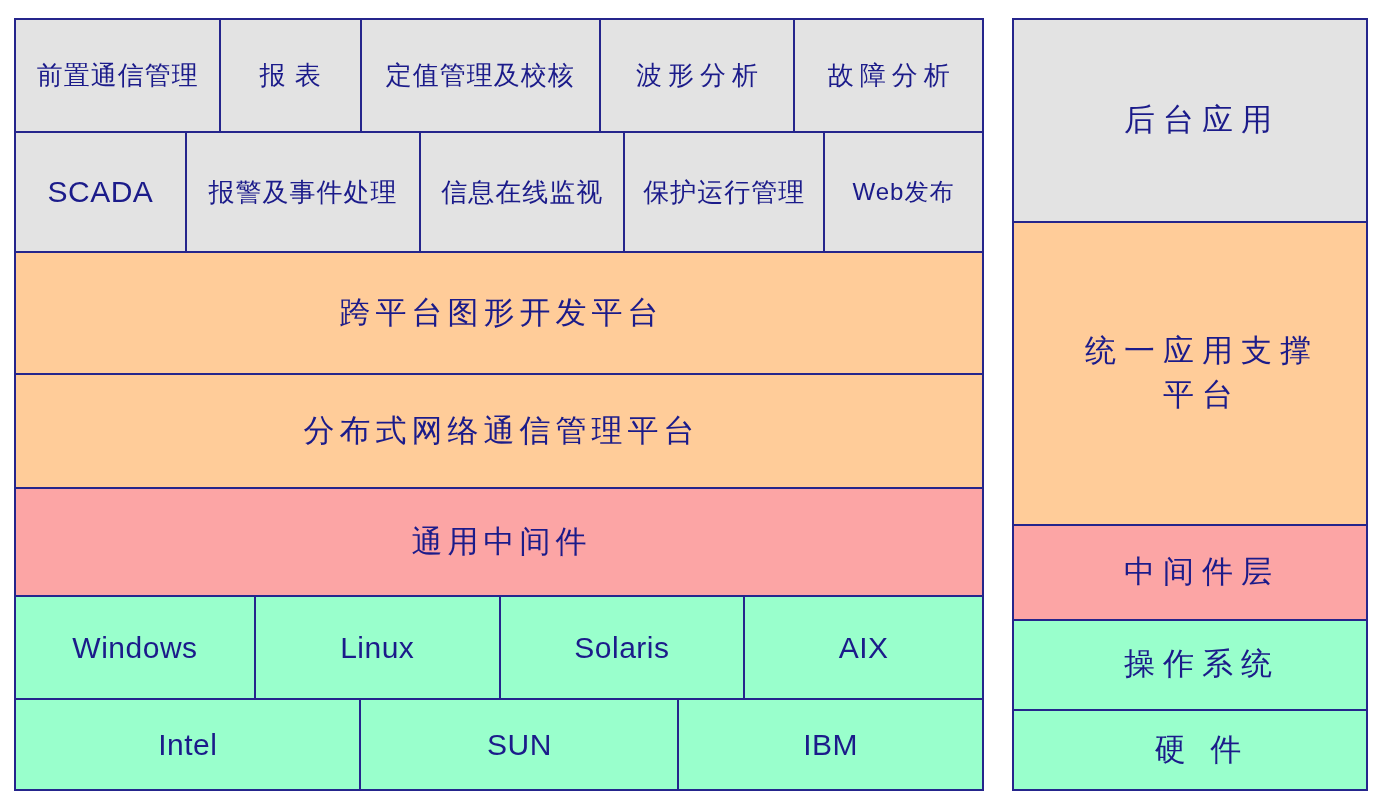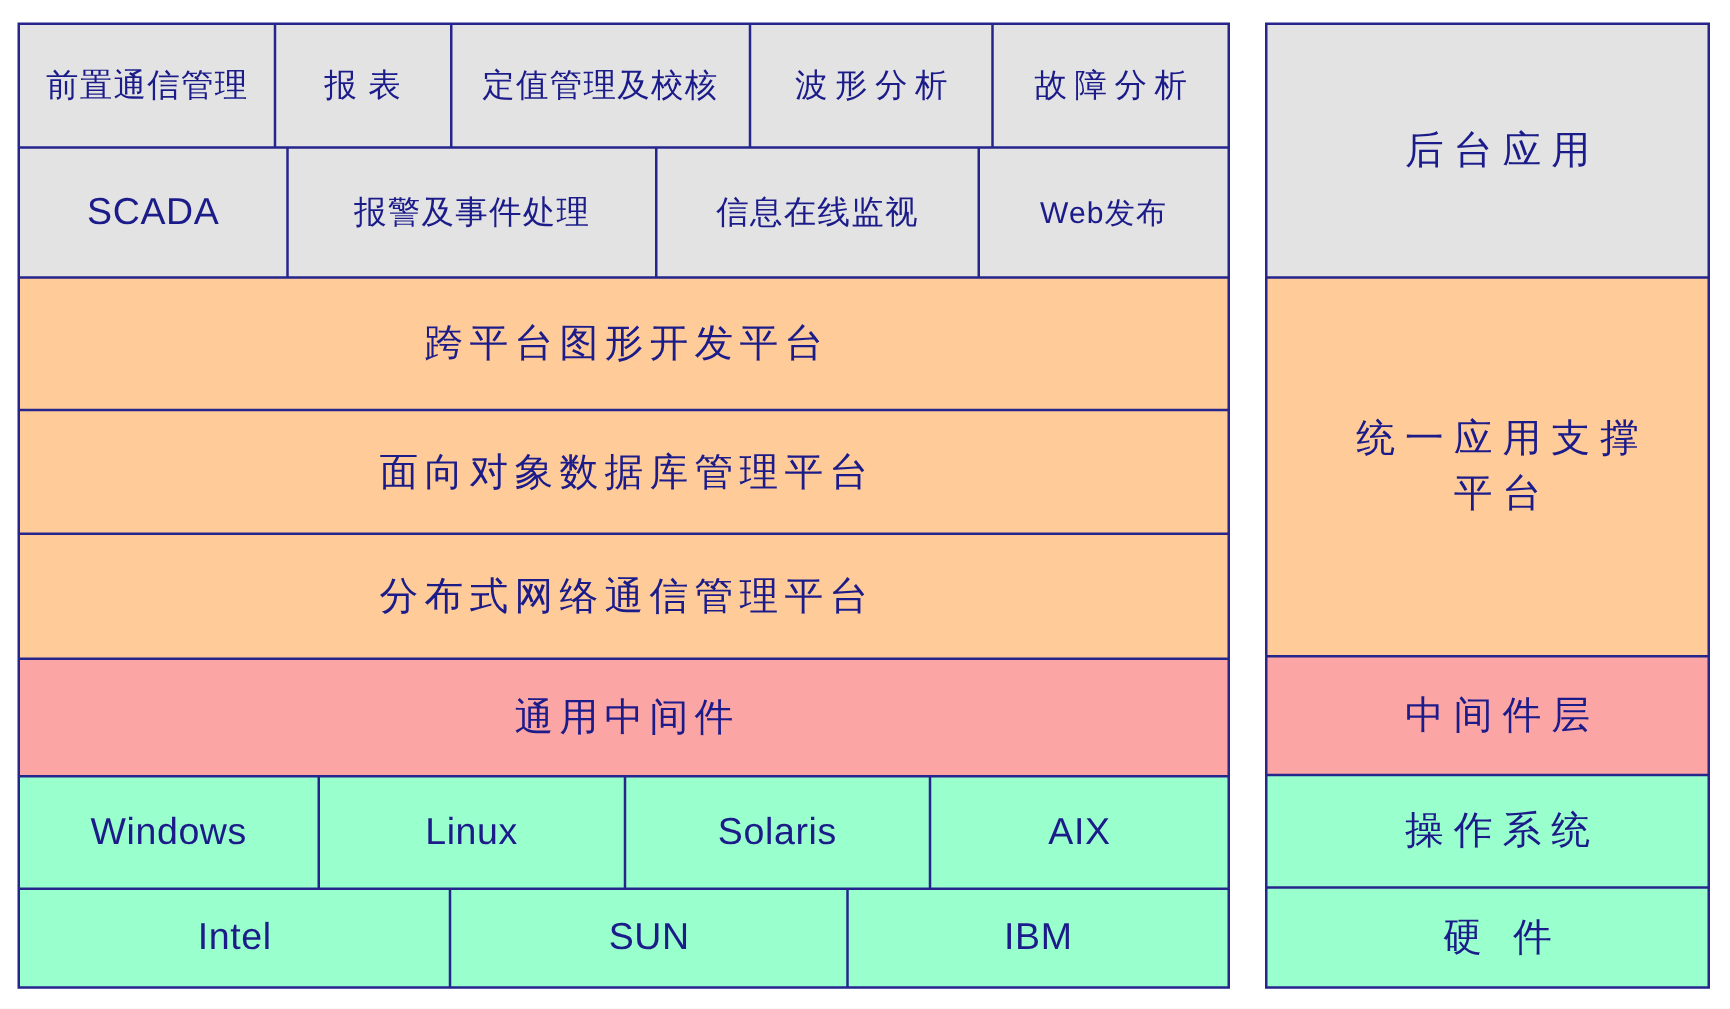--- a/index.html
+++ b/index.html
@@ -45,30 +45,28 @@
       <div class="cell bg-gray t-sm" style="flex-grow:140"><span>报 表</span></div>
       <div class="cell bg-gray t-sm" style="flex-grow:240"><span>定值管理及校核</span></div>
       <div class="cell bg-gray t-sp" style="flex-grow:195"><span>波形分析</span></div>
       <div class="cell bg-gray t-sp" style="flex-grow:189"><span>故障分析</span></div>
     </div>
 
     <div class="row" style="flex-grow:105">
       <div class="cell bg-gray t-lat" style="flex-grow:171"><span>SCADA</span></div>
       <div class="cell bg-gray t-sm" style="flex-grow:235"><span>报警及事件处理</span></div>
       <div class="cell bg-gray t-sm" style="flex-grow:205"><span>信息在线监视</span></div>
+      <div class="cell bg-gray t-sm" style="flex-grow:200"><span>保护运行管理</span></div>
       <div class="cell bg-gray t-web" style="flex-grow:159"><span>Web发布</span></div>
     </div>
 
     <div class="row" style="flex-grow:106">
       <div class="cell bg-orange t-lg" style="flex-grow:1"><span>跨平台图形开发平台</span></div>
     </div>
 
-    <div class="row" style="flex-grow:100">
-      <div class="cell bg-orange t-lg" style="flex-grow:1"><span>面向对象数据库管理平台</span></div>
-    </div>
 
     <div class="row" style="flex-grow:100">
       <div class="cell bg-orange t-lg" style="flex-grow:1"><span>分布式网络通信管理平台</span></div>
     </div>
 
     <div class="row" style="flex-grow:94">
       <div class="cell bg-yellow t-lg" style="flex-grow:1"><span>通用中间件</span></div>
     </div>
 
     <div class="row" style="flex-grow:90">

